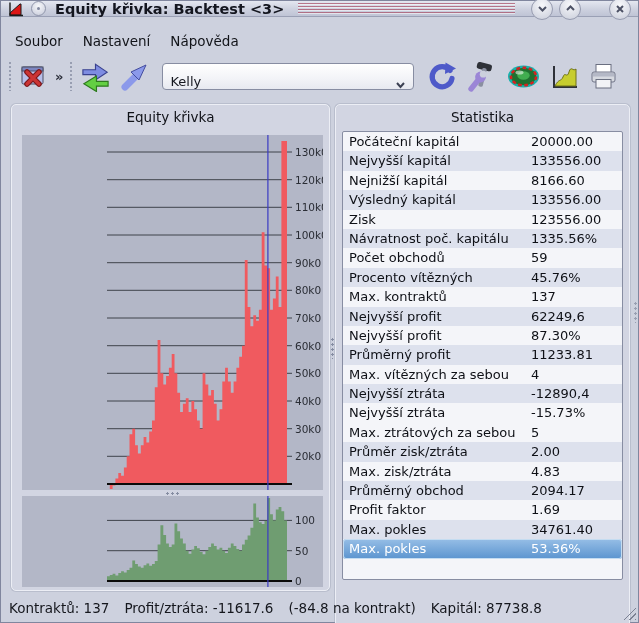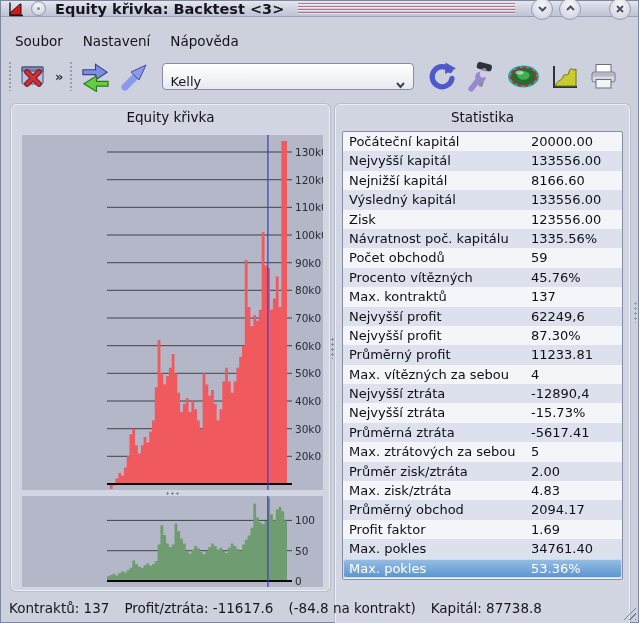--- a/index.html
+++ b/index.html
@@ -308,24 +308,20 @@
           <span class="val">4</span>
         </div>
         <div class="stats-row alt">
           <span class="lbl">Nejvyšší ztráta</span>
           <span class="val">-12890,4</span>
         </div>
         <div class="stats-row">
           <span class="lbl">Nejvyšší ztráta</span>
           <span class="val">-15.73%</span>
         </div>
-        <div class="stats-row alt">
-          <span class="lbl">Průměrná ztráta</span>
-          <span class="val">-5617.41</span>
-        </div>
         <div class="stats-row">
           <span class="lbl">Max. ztrátových za sebou</span>
           <span class="val">5</span>
         </div>
         <div class="stats-row alt">
           <span class="lbl">Průměr zisk/ztráta</span>
           <span class="val">2.00</span>
         </div>
         <div class="stats-row">
           <span class="lbl">Max. zisk/ztráta</span>

